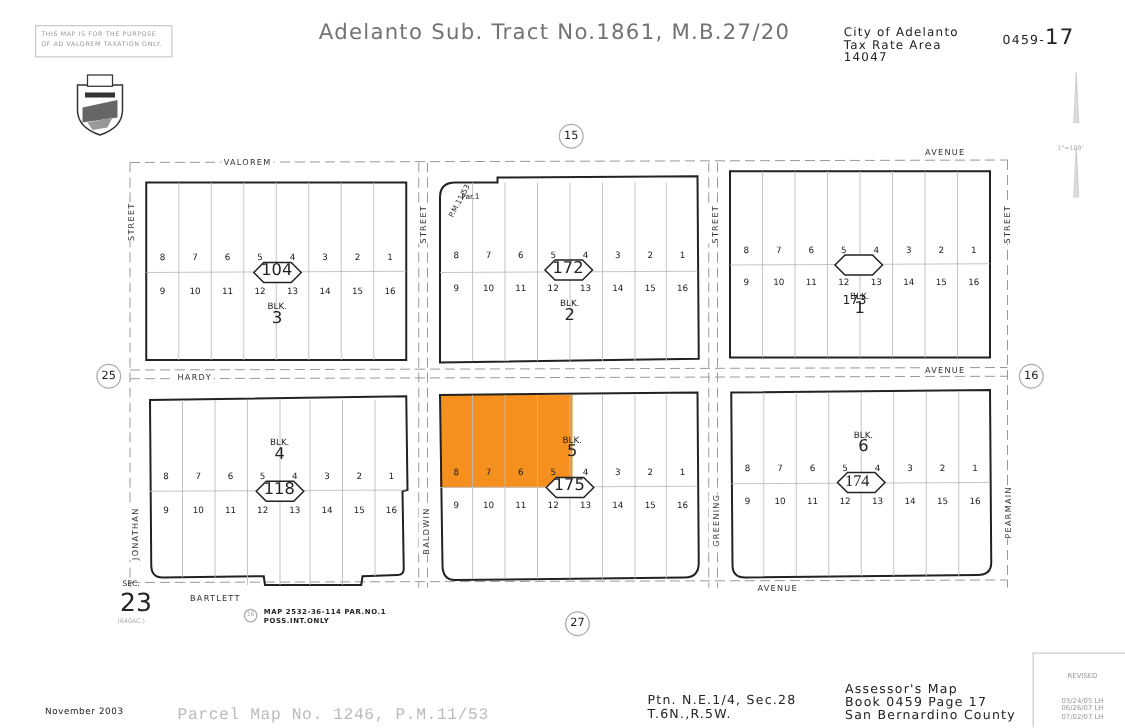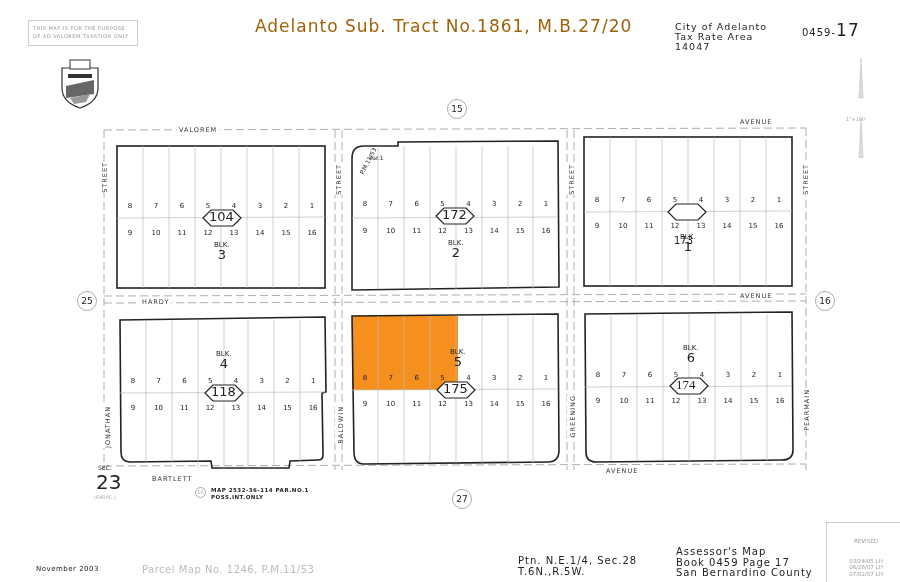--- a/index.html
+++ b/index.html
@@ -1,19 +1,19 @@
 <!DOCTYPE html>
 <html><head>
 <meta charset="utf-8">
 <style>
   html, body { margin:0; padding:0; background:#fff; }
   body { width:900px; height:582px; position:relative; overflow:hidden; font-family:"DejaVu Sans", sans-serif; color:#222; }
   .abs { position:absolute; }
   .disclaimer { left:28px; top:20px; width:110px; height:26px; border:1px solid #ccc; font-size:5px; color:#999; line-height:8px; padding:3px 4px; box-sizing:border-box; letter-spacing:0.5px; }
-  .title { left:255px; top:16px; font-size:17px; letter-spacing:1px; color:#a16207; }
+  .title { left:255px; top:16px; font-size:17px; letter-spacing:1px; color:#737373; }
   .city { left:675px; top:22px; font-size:9.5px; line-height:10px; letter-spacing:1px; color:#222; white-space:pre; }
   .mapno { left:802px; top:20px; font-size:10px; letter-spacing:1px; }
   .mapno b { font-size:17px; font-weight:normal; }
   .street-label { font-size:6.5px; letter-spacing:1px; color:#333; background:#fff; padding:0 2px; }
   .vert { writing-mode:vertical-rl; transform:rotate(180deg); }
   .circle-num { border:1px solid #aaa; border-radius:50%; width:18px; height:18px; font-size:9px; line-height:18px; text-align:center; background:#fff; }
   .footer-text { font-size:10px; line-height:10.5px; letter-spacing:1px; color:#222; white-space:pre; }
   .revised { left:826px; top:522px; width:74px; height:60px; border-left:1px solid #ccc; border-top:1px solid #ccc; font-size:5.5px; color:#999; line-height:6.5px; padding:2px 0 0 5px; box-sizing:border-box; white-space:pre; text-align:center; }
 </style>
 </head>
@@ -329,21 +329,21 @@
 
 <div class="abs" style="left:195px;top:487px;display:flex;align-items:flex-start;gap:5px;">
   <span class="circle-num" style="width:9px;height:9px;font-size:5px;line-height:9px;color:#aaa;">16</span>
   <span style="font-size:5.5px;line-height:7px;font-weight:bold;letter-spacing:0.5px;">
     <div>MAP 2532-36-114 PAR.NO.1</div>
     <div>POSS.INT.ONLY</div>
   </span>
 </div>
 
 <div class="abs" style="left:36px;top:565px;font-size:7px;letter-spacing:0.5px;">November 2003</div>
-<div class="abs" style="left:142px;top:564px;font-size:10px;color:#bbb;letter-spacing:0.5px;">Parcel Map No. 1246, P.M.11/53</div>
+<div class="abs" style="left:142px;top:564px;font-size:13px;color:#bbb;letter-spacing:0.5px;font-family:Liberation Mono, monospace;">Parcel Map No. 1246, P.M.11/53</div>
 <div class="abs footer-text" style="left:518px;top:556px;">Ptn. N.E.1/4, Sec.28
 T.6N.,R.5W.</div>
 <div class="abs footer-text" style="left:676px;top:547px;">Assessor's Map
 Book 0459 Page 17
 San Bernardino County</div>
 <div class="abs revised">
   <div>REVISED</div>
   <div>03/24/05 LH
 06/26/07 LH
 07/02/07 LH</div>

